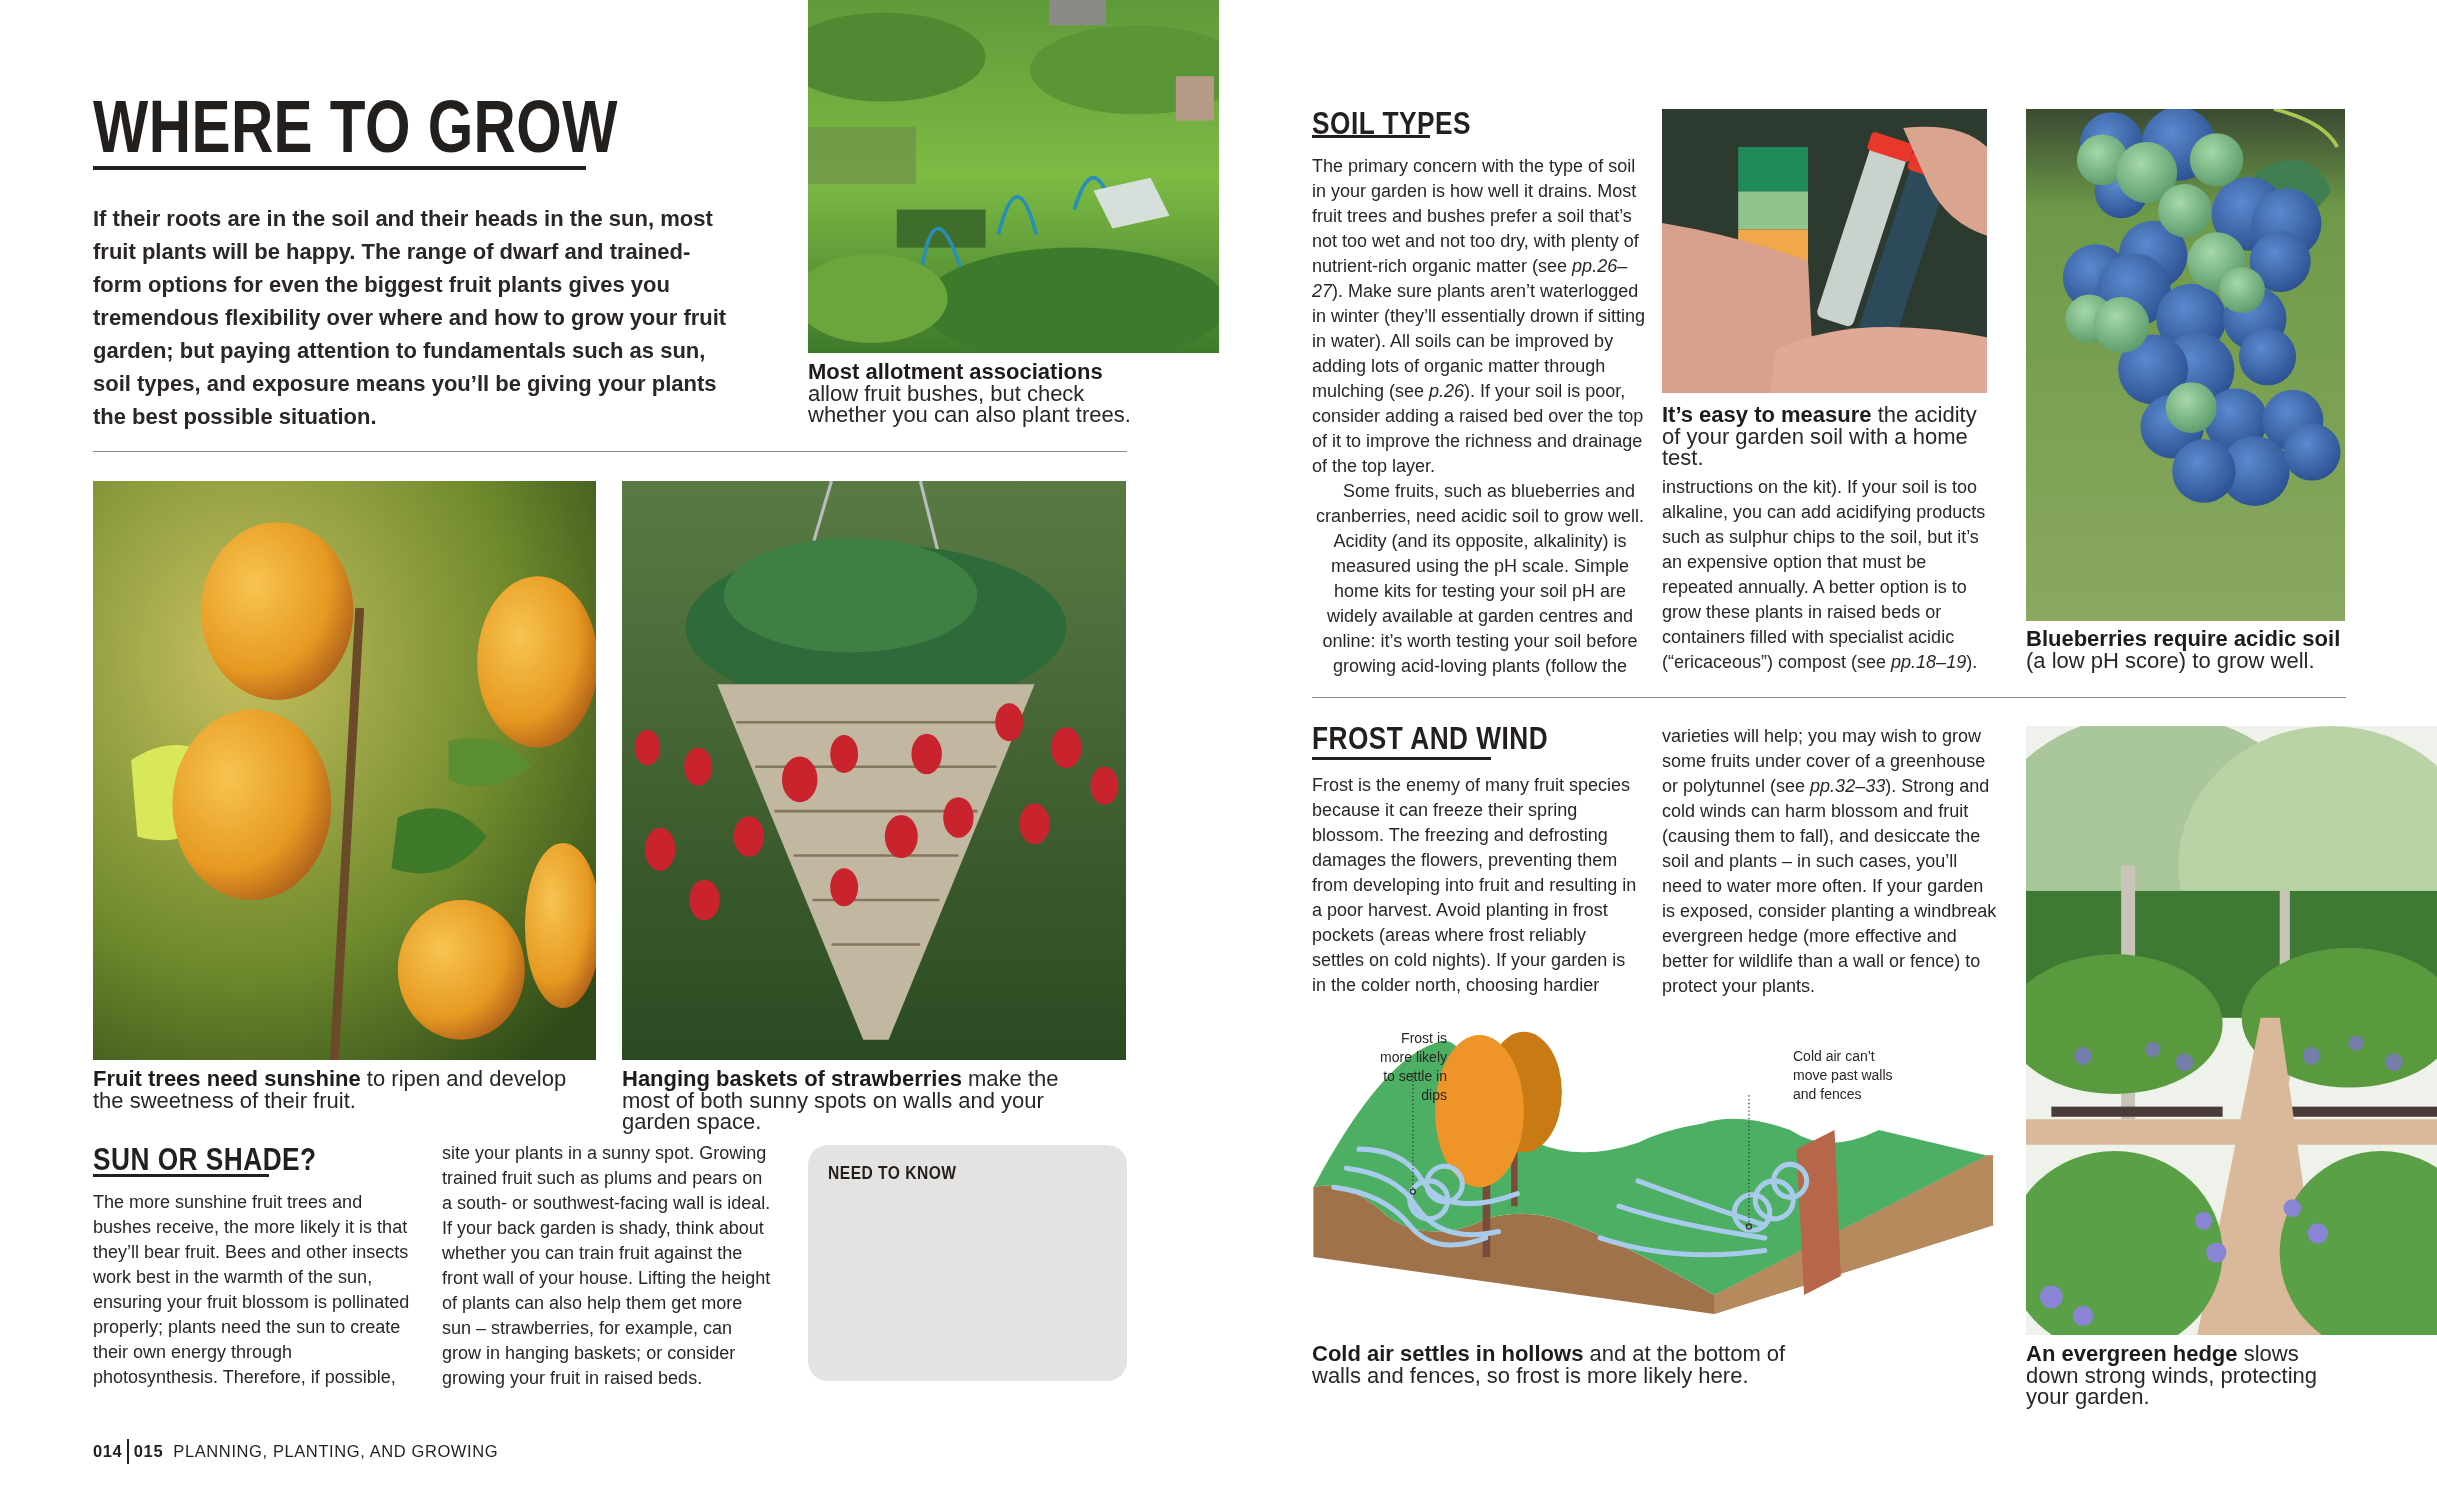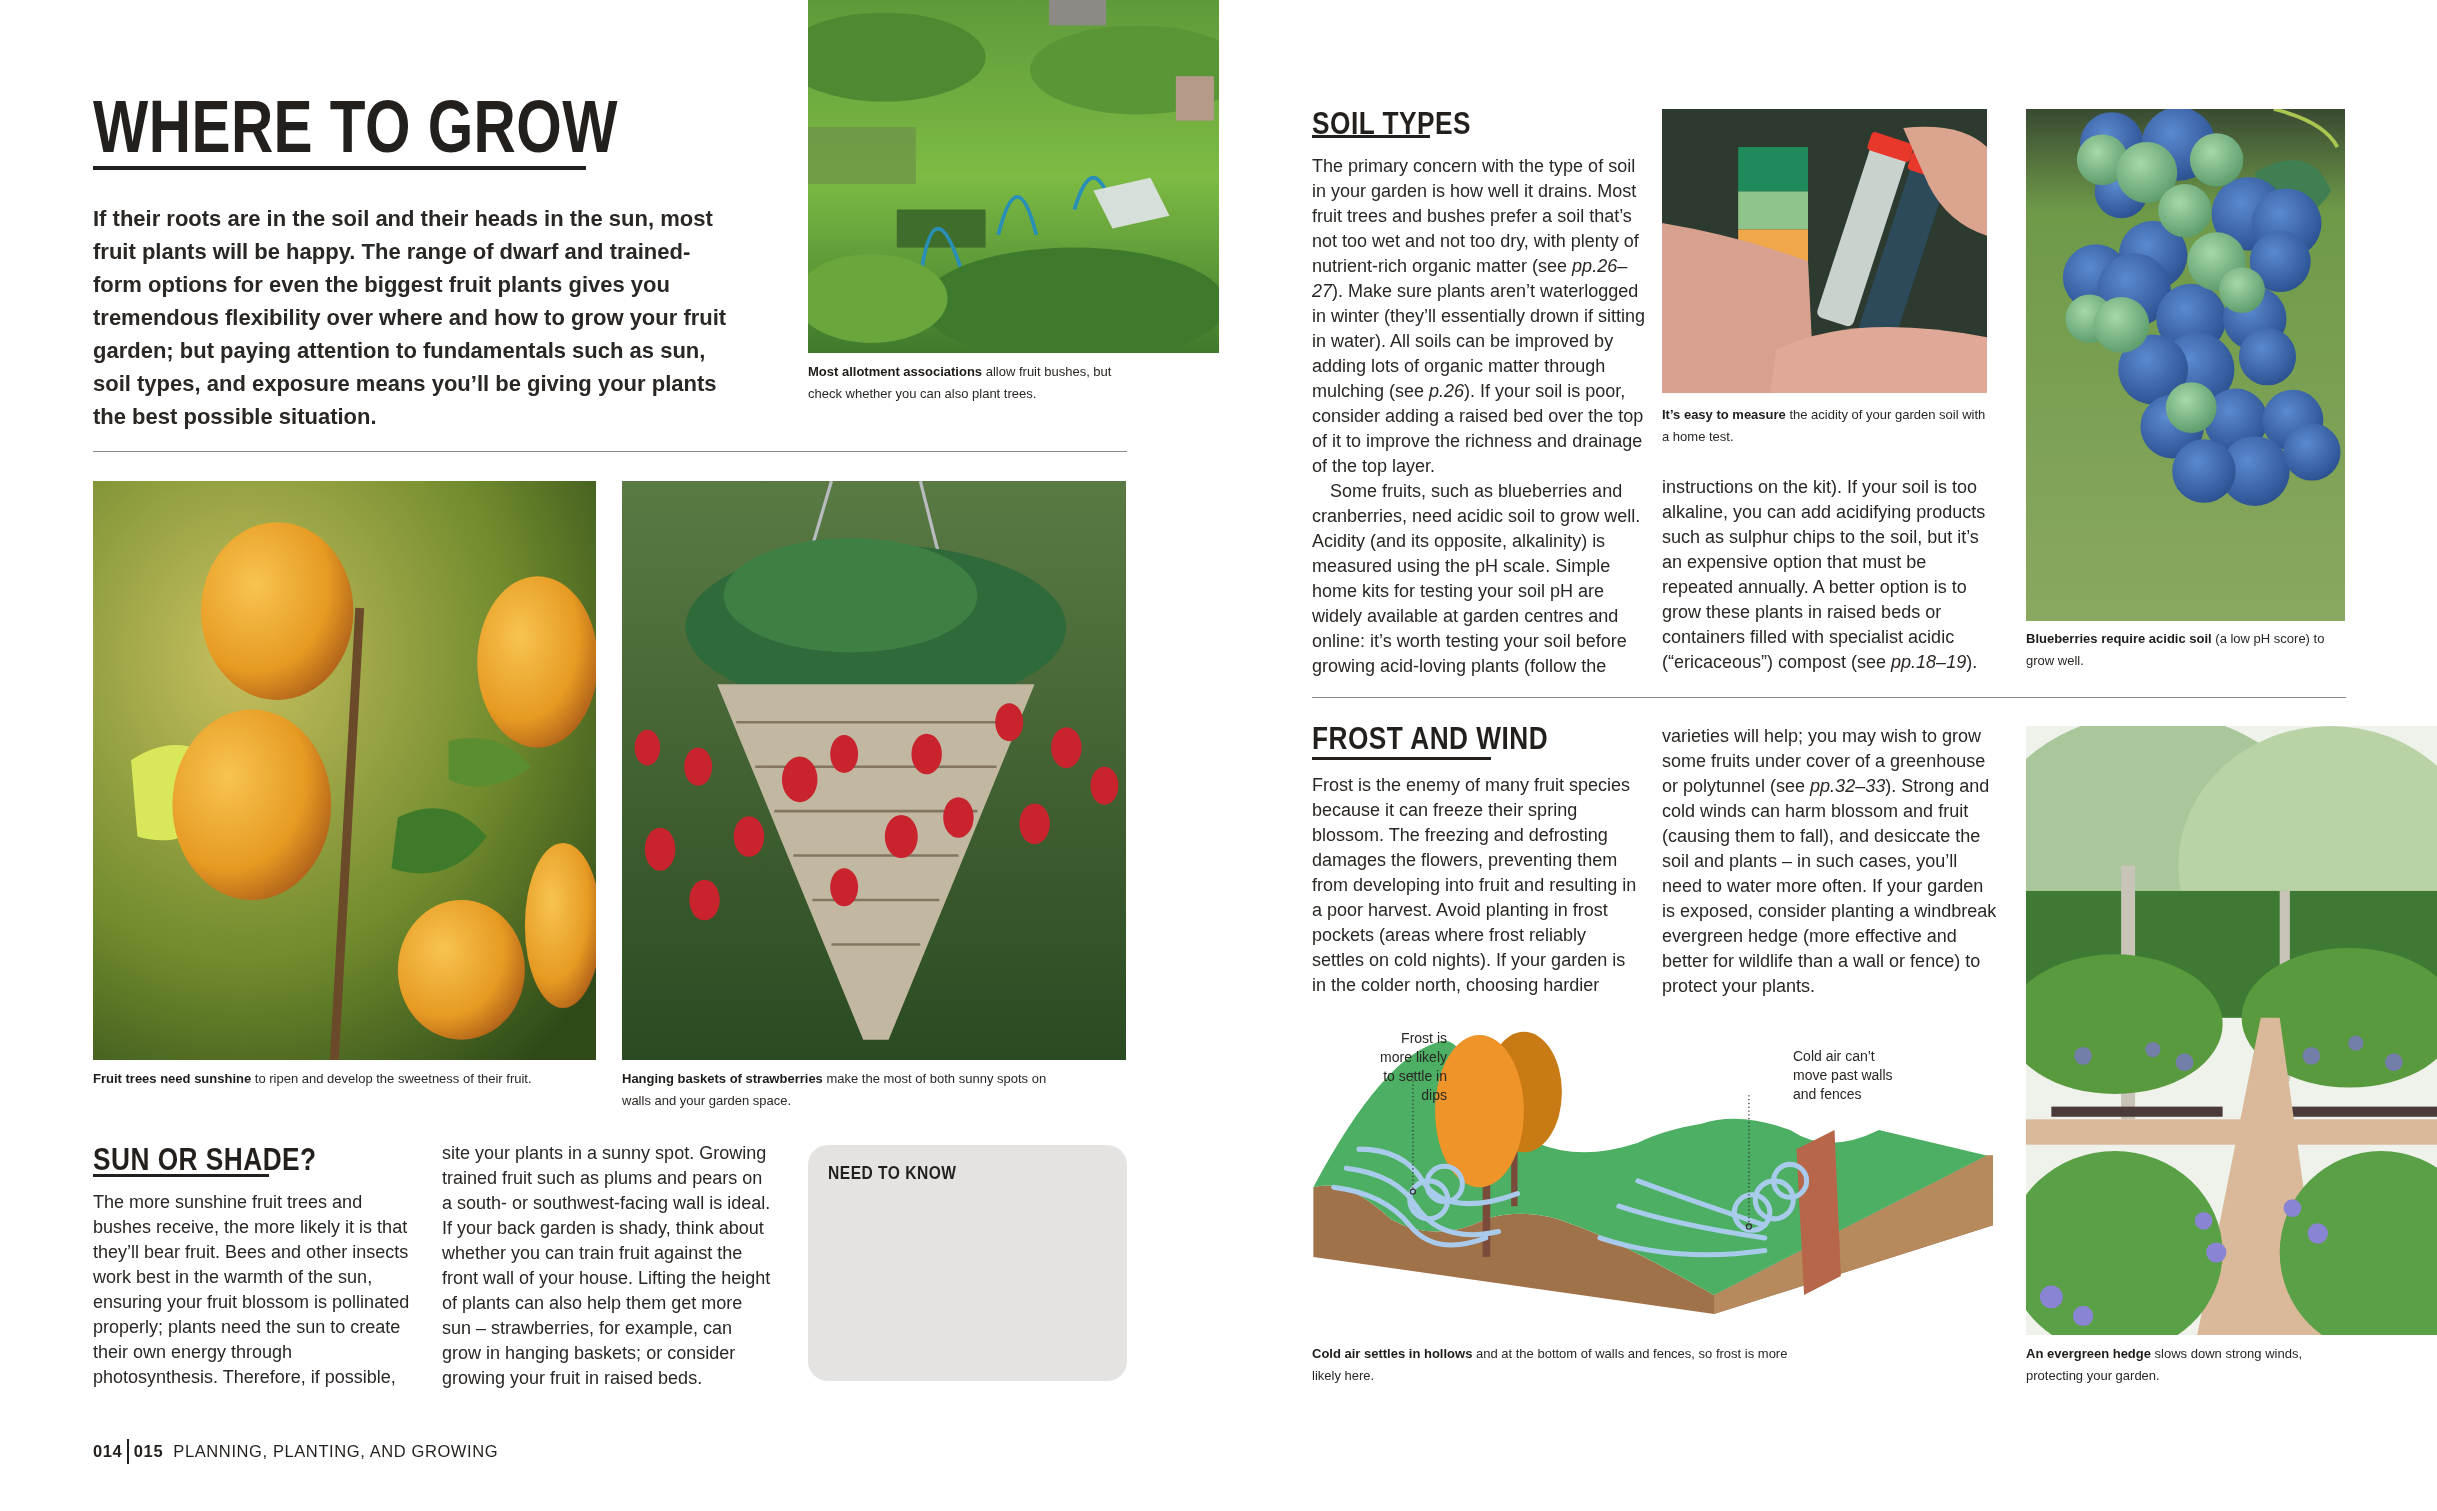--- a/index.html
+++ b/index.html
@@ -1,20 +1,20 @@
 <!DOCTYPE html>
 <html style="font-size:10.2px"><head>
 <meta charset="utf-8">
 <style>
   html,body{margin:0;padding:0;background:#fff;}
   body{width:2438px;height:1512px;position:relative;overflow:hidden;color:#231f1c;font-family:"Liberation Sans",sans-serif;}
   .abs{position:absolute;}
   .cond{font-family:"Liberation Sans Narrow","Liberation Sans",sans-serif;font-weight:700;letter-spacing:0.6px;transform-origin:left top;}
   .body-text{font-family:"Liberation Sans",sans-serif;font-size:18px;line-height:25px;color:#2a2623;font-weight:400;}
-  .caption{font-family:"Liberation Sans",sans-serif;font-size:13px;line-height:21.6px;color:#2a2623;}
+  .caption{font-family:"Liberation Sans",sans-serif;font-size:22px;line-height:21.6px;color:#2a2623;}
   .caption b{font-weight:700;color:#1e1b18;}
   .page-title{left:93px;top:89px;font-size:75px;line-height:75px;transform:scaleX(0.78);white-space:nowrap;}
   .title-rule{left:93px;top:166px;width:493px;height:4.4px;background:#231f1c;}
   .intro{left:93px;top:202px;width:635px;font-size:22px;line-height:33px;font-weight:700;color:#2a2623;}
   .h2{font-size:32px;line-height:32px;white-space:nowrap;transform:scaleX(0.82);}
   .h-rule{height:2.5px;background:#231f1c;}
   .divider{height:1.3px;background:#8c8884;}
   .photo{overflow:hidden;}
   .need{background:#e4e3e1;border-radius:20px;}
   .need .h3{font-size:19px;line-height:19px;transform:scaleX(0.82);white-space:nowrap;}
@@ -148,21 +148,21 @@
   <span class="cond footer-num">014</span>
   <span style="display:inline-block;width:1.3px;height:25.4px;background:#231f1c;margin:0 5.1px;"></span>
   <span class="cond footer-num">015</span>
   <span class="footer-text" style="margin-left:10.2px;">PLANNING, PLANTING, AND GROWING</span>
 </div>
 
 <div class="abs cond h2" style="left:1312px;top:107px;">SOIL TYPES</div>
 <div class="abs h-rule" style="left:1312px;top:135px;width:118px;"></div>
 <div class="abs body-text" style="left:1312px;top:154px;width:336px;">
   <span>The primary concern with the type of soil in your garden is how well it drains. Most fruit trees and bushes prefer a soil that’s not too wet and not too dry, with plenty of nutrient-rich organic matter (see </span><i>pp.26–27</i><span>). Make sure plants aren’t waterlogged in winter (they’ll essentially drown if sitting in water). All soils can be improved by adding lots of organic matter through mulching (see </span><i>p.26</i><span>). If your soil is poor, consider adding a raised bed over the top of it to improve the richness and drainage of the top layer.</span>
-  <div style="text-indent:18px;">Some fruits, such as blueberries and cranberries, need acidic soil to grow well. Acidity (and its opposite, alkalinity) is measured using the pH scale. Simple home kits for testing your soil pH are widely available at garden centres and online: it’s worth testing your soil before growing acid-loving plants (follow the</div>
+  <div style="text-indent:18px;text-align:center;">Some fruits, such as blueberries and cranberries, need acidic soil to grow well. Acidity (and its opposite, alkalinity) is measured using the pH scale. Simple home kits for testing your soil pH are widely available at garden centres and online: it’s worth testing your soil before growing acid-loving plants (follow the</div>
 </div>
 
 <div class="abs photo" style="left:1662px;top:109px;width:325px;height:284px;">
   <svg width="325" height="284" viewBox="0 0 512 448" preserveAspectRatio="none">
     <rect width="512" height="448" fill="#2c3a30"></rect>
     <rect x="120" y="60" width="110" height="70" fill="#1f8a5a"></rect>
     <rect x="120" y="130" width="110" height="60" fill="#8fc48c"></rect>
     <rect x="120" y="190" width="110" height="60" fill="#f0a84a"></rect>
     <rect x="120" y="250" width="110" height="60" fill="#e0402e"></rect>
     <path d="M0 180 Q120 200 230 240 L240 448 L0 448 Z" fill="#d8a08e"></path>

